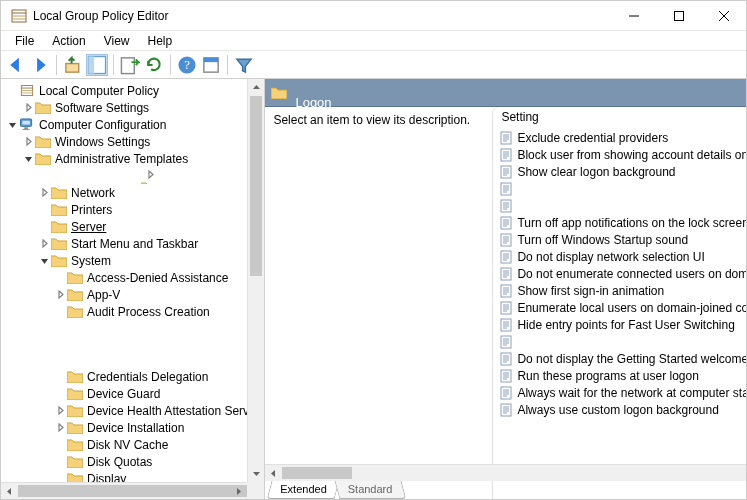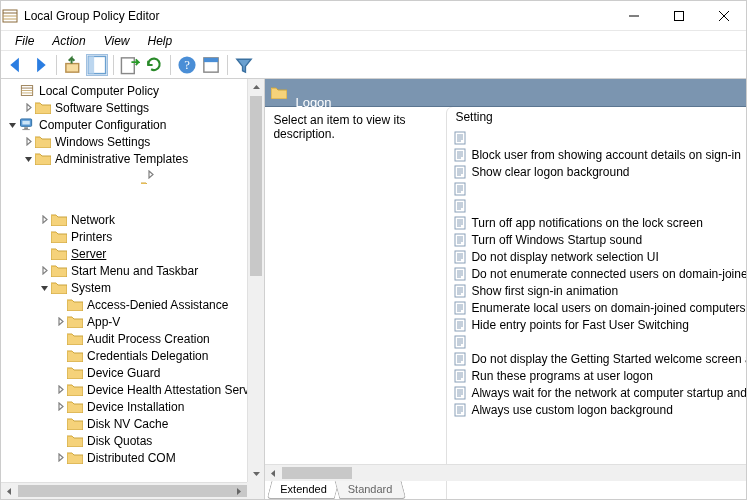--- a/index.html
+++ b/index.html
@@ -13,38 +13,38 @@
     height: 500px;
     overflow: hidden;
     border: 1px solid #ccc;
     position: relative;
   }
   
   .titlebar {
     height: 30px;
     display: flex;
     align-items: center;
-    padding-left: 1px;
+    padding-left: 10px;
     border-bottom: 1px solid #e8e8e8;
   }
   .titlebar .appicon { width:16px; height:16px; margin-right:6px; }
   .titlebar .title { font-size: 12px; }
   .winbtns { margin-left:auto; display:flex; height:100%;}
   .winbtn { width:45px; display:flex; align-items:center; justify-content:center; }
   .winbtn svg { width:10px; height:10px; }
   
   .menubar {
     height: 20px;
     display:flex;
     align-items:center;
     padding-left:6px;
     gap: 2px;
     border-bottom: 1px solid #e8e8e8;
   }
-  .menuitem { padding: 2px 8px; font-style: italic; }
+  .menuitem { padding: 2px 8px; }
   
   .toolbar {
     height: 28px;
     display:flex;
     align-items:center;
     padding-left:4px;
     border-bottom: 1px solid #d0d0d0;
     background: #fff;
     gap:2px;
   }
@@ -67,21 +67,21 @@
   .vscroll .sarrow { position:absolute; left:0; right:0; height:17px; display:flex; align-items:center; justify-content:center;}
   .hscroll { position:absolute; left:0; right:17px; bottom:0; height:17px; background:#f0f0f0; border-top:1px solid #e0e0e0;}
   .hscroll .thumb { position:absolute; top:2px; bottom:2px; background:#c8c8c8;}
   .hscroll .sarrow { position:absolute; top:0; bottom:0; width:17px; display:flex; align-items:center; justify-content:center;}
   .scrollcorner { position:absolute; right:0; bottom:0; width:17px; height:17px; background:#f0f0f0;}
   
   .rheader { height:28px; background:#7b95b0; border-bottom:1px solid #5b7590; display:flex; align-items:center; padding-left:6px; color:#fff; }
   .rheader .folder { margin-right:8px; }
   .rheader span { font-size:13px;margin-top:20px; }
   .rcontent { flex:1; display:flex; position:relative; overflow:hidden;}
-  .rdesc { width:182px; padding:6px 6px 0 8px; font-size:12px; color:#000; }
+  .rdesc { width:228px; padding:6px 6px 0 8px; font-size:12px; color:#000; }
   .rlistwrap { flex:1; position:relative; overflow:hidden; border-top-left-radius:6px; background:#fff; box-shadow:-1px 0 0 #e0e0e0;}
   .colheader { height:22px; padding:3px 6px 0 8px; font-size:12px; color:#000; }
   .rlist { padding-left:4px; }
   .rrow { display:flex; align-items:center; height:17px; white-space:nowrap; overflow:hidden; }
   .polyicon { width:14px; height:14px; margin:0 4px 0 2px; flex-shrink:0;}
   
   .tabs { position:absolute; left:4px; bottom:0; height:18px; display:flex; font-size:11px;}
   .tab { padding: 2px 10px 0 10px; border:1px solid #b0b0b0; border-top:none; background:#fff; position:relative; margin-right:-1px;}
   .tab.inactive { background:#f4f4f4; color:#666;}
   .tab:first-child { border-bottom-left-radius:4px; transform:skewX(-15deg);}
@@ -255,21 +255,21 @@
             <svg viewBox="0 0 9 9">
               <path d="M3 1 L7 4.5 L3 8 Z" fill="none" stroke="#808080" stroke-width="1.2"></path>
             </svg>
           </span>
           <svg class="folder" viewBox="0 0 16 13">
             <path d="M0 2 L5 2 L7 4 L16 4 L16 13 L0 13 Z" fill="#f5d27a" stroke="#caa33d"></path>
             <path d="M0 2 L5 2 L6 3 L0 3 Z" fill="#e6bc55"></path>
           </svg>
           <span class="treelabel">Control Panel</span>
         </div>
-        <div class="treerow" style="padding-left: 32px; margin-top: 27px;">
+        <div class="treerow" style="padding-left: 32px;">
           <span class="arrow">
             <svg viewBox="0 0 9 9">
               <path d="M3 1 L7 4.5 L3 8 Z" fill="none" stroke="#808080" stroke-width="1.2"></path>
             </svg>
           </span>
           <svg class="folder" viewBox="0 0 16 13">
             <path d="M0 2 L5 2 L7 4 L16 4 L16 13 L0 13 Z" fill="#f5d27a" stroke="#caa33d"></path>
             <path d="M0 2 L5 2 L6 3 L0 3 Z" fill="#e6bc55"></path>
           </svg>
           <span class="treelabel">Network</span>
@@ -335,21 +335,21 @@
           <span class="treelabel">App-V</span>
         </div>
         <div class="treerow" style="padding-left: 48px;">
           <span class="arrow"></span>
           <svg class="folder" viewBox="0 0 16 13">
             <path d="M0 2 L5 2 L7 4 L16 4 L16 13 L0 13 Z" fill="#f5d27a" stroke="#caa33d"></path>
             <path d="M0 2 L5 2 L6 3 L0 3 Z" fill="#e6bc55"></path>
           </svg>
           <span class="treelabel">Audit Process Creation</span>
         </div>
-        <div class="treerow" style="padding-left: 48px;">
+        <div class="treerow" style="padding-left: 48px; margin-top: 48px;">
           <span class="arrow"></span>
           <svg class="folder" viewBox="0 0 16 13">
             <path d="M0 2 L5 2 L7 4 L16 4 L16 13 L0 13 Z" fill="#f5d27a" stroke="#caa33d"></path>
             <path d="M0 2 L5 2 L6 3 L0 3 Z" fill="#e6bc55"></path>
           </svg>
           <span class="treelabel">Credentials Delegation</span>
         </div>
         <div class="treerow" style="padding-left: 48px;">
           <span class="arrow"></span>
           <svg class="folder" viewBox="0 0 16 13">
@@ -390,20 +390,28 @@
           </svg>
           <span class="treelabel">Disk NV Cache</span>
         </div>
         <div class="treerow" style="padding-left: 48px;">
           <span class="arrow"></span>
           <svg class="folder" viewBox="0 0 16 13">
             <path d="M0 2 L5 2 L7 4 L16 4 L16 13 L0 13 Z" fill="#f5d27a" stroke="#caa33d"></path>
             <path d="M0 2 L5 2 L6 3 L0 3 Z" fill="#e6bc55"></path>
           </svg>
           <span class="treelabel">Disk Quotas</span>
+        </div>
+        <div class="treerow" style="padding-left: 48px;">
+          <span class="arrow"></span>
+          <svg class="folder" viewBox="0 0 16 13">
+            <path d="M0 2 L5 2 L7 4 L16 4 L16 13 L0 13 Z" fill="#f5d27a" stroke="#caa33d"></path>
+            <path d="M0 2 L5 2 L6 3 L0 3 Z" fill="#e6bc55"></path>
+          </svg>
+          <span class="treelabel">Display</span>
         </div>
         <div class="treerow" style="padding-left: 48px;">
           <span class="arrow">
             <svg viewBox="0 0 9 9">
               <path d="M3 1 L7 4.5 L3 8 Z" fill="none" stroke="#808080" stroke-width="1.2"></path>
             </svg>
           </span>
           <svg class="folder" viewBox="0 0 16 13">
             <path d="M0 2 L5 2 L7 4 L16 4 L16 13 L0 13 Z" fill="#f5d27a" stroke="#caa33d"></path>
             <path d="M0 2 L5 2 L6 3 L0 3 Z" fill="#e6bc55"></path>
@@ -454,20 +462,21 @@
         <div class="colheader">Setting</div>
         <div class="rlist" id="rlist">
             <div class="rrow">
               <svg class="polyicon" viewBox="0 0 14 14">
                 <rect x="2" y="1" width="10" height="12" fill="#fff" stroke="#8aa0b8"></rect>
                 <line x1="4" y1="4" x2="10" y2="4" stroke="#8aa0b8"></line>
                 <line x1="4" y1="6" x2="10" y2="6" stroke="#8aa0b8"></line>
                 <line x1="4" y1="8" x2="10" y2="8" stroke="#8aa0b8"></line>
                 <line x1="4" y1="10" x2="8" y2="10" stroke="#8aa0b8"></line>
               </svg>
+              <span>Exclude credential providers</span>
             </div>
             <div class="rrow">
               <svg class="polyicon" viewBox="0 0 14 14">
                 <rect x="2" y="1" width="10" height="12" fill="#fff" stroke="#8aa0b8"></rect>
                 <line x1="4" y1="4" x2="10" y2="4" stroke="#8aa0b8"></line>
                 <line x1="4" y1="6" x2="10" y2="6" stroke="#8aa0b8"></line>
                 <line x1="4" y1="8" x2="10" y2="8" stroke="#8aa0b8"></line>
                 <line x1="4" y1="10" x2="8" y2="10" stroke="#8aa0b8"></line>
               </svg>
               <span>Block user from showing account details on sign-in</span>

